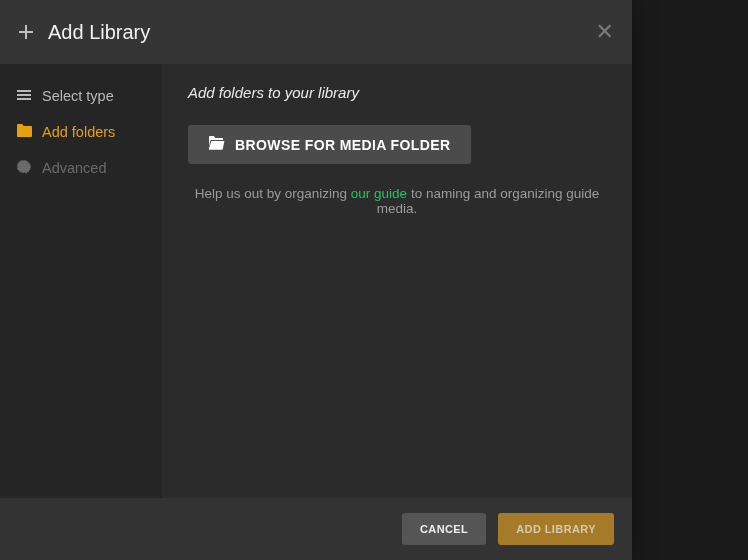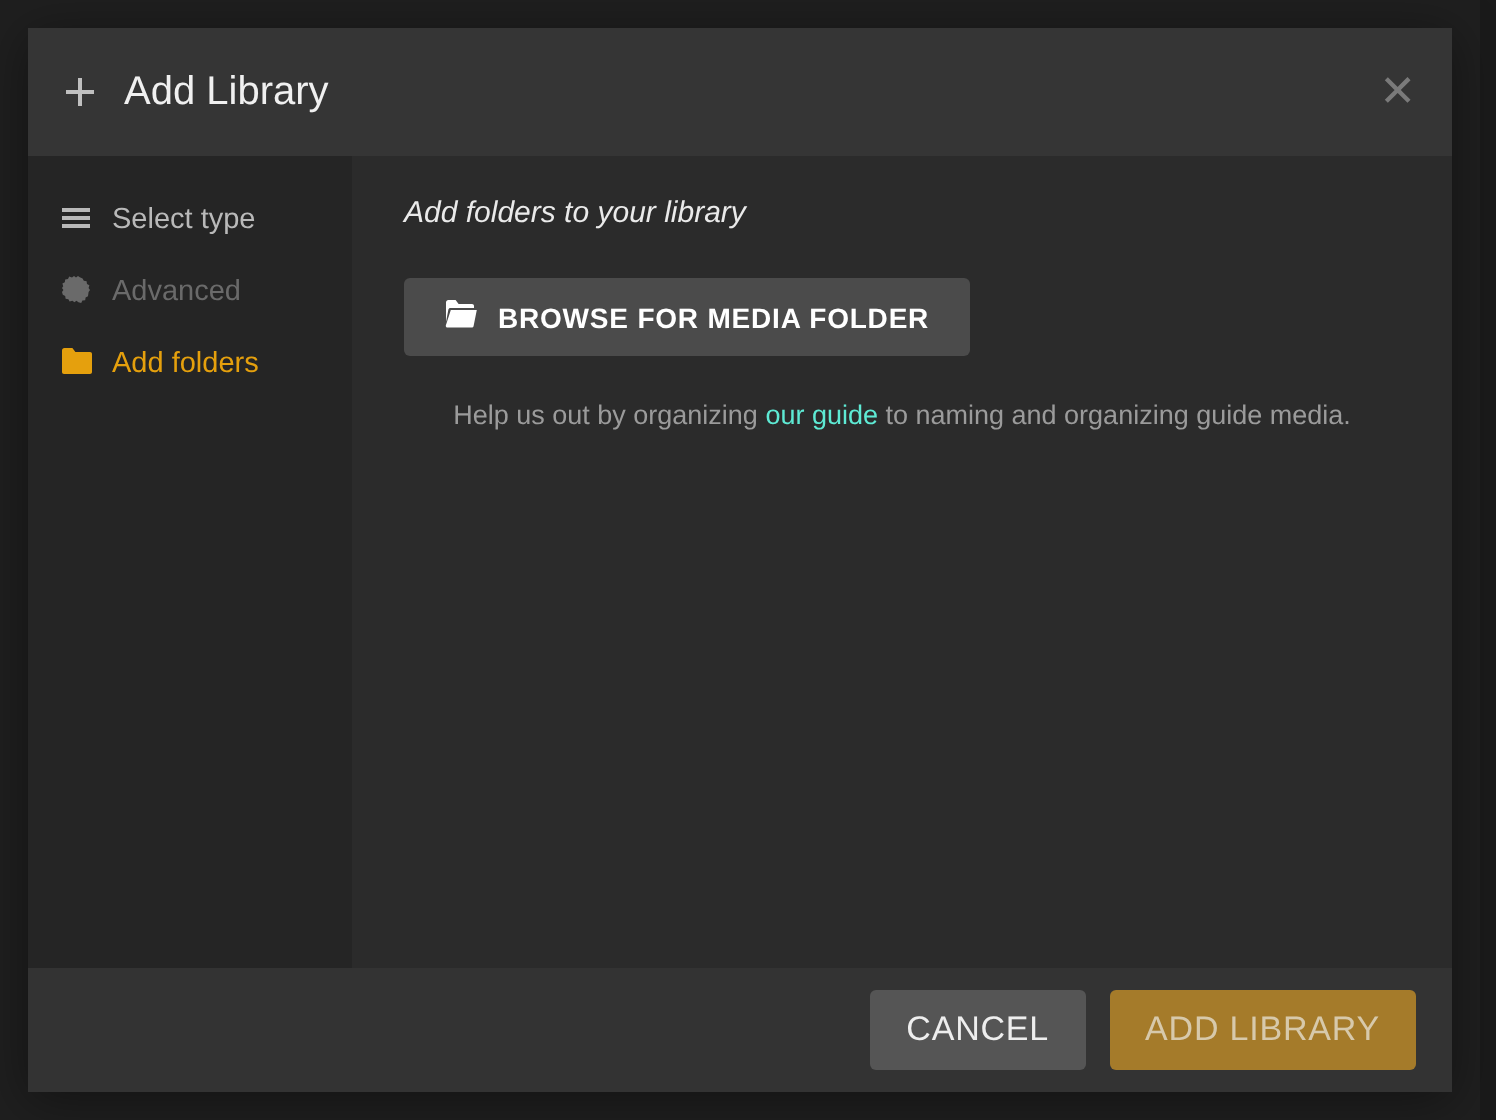--- a/index.html
+++ b/index.html
@@ -5,24 +5,23 @@
   * { box-sizing: border-box; margin: 0; padding: 0; }
   html, body {
     width: 748px;
     height: 560px;
     background: #1a1a1a;
     font-family: "Helvetica Neue", Helvetica, Arial, sans-serif;
     color: #eee;
     overflow: hidden;
   }
   .backdrop {
-    width: 740px;
+    width: 632px;
     height: 560px;
     background: #1f1f1f;
-    padding: 14px;
   }
   .modal {
     width: 100%;
     height: 100%;
     background: #2b2b2b;
     display: flex;
     flex-direction: column;
     box-shadow: 0 4px 24px rgba(0,0,0,.4);
   }
   .modal-header {
@@ -103,36 +102,36 @@
     align-items: center;
     gap: 10px;
     border-radius: 3px;
     cursor: pointer;
   }
   .help-line {
     text-align: center;
     font-size: 13.5px;
     color: #9b9b9b;
   }
-  .help-line a { color: #5eead4; text-decoration: none; }
+  .help-line a { color: #22c55e; text-decoration: none; }
   .modal-footer {
     height: 62px;
     background: #333333;
     display: flex;
     align-items: center;
     justify-content: flex-end;
     gap: 12px;
     padding: 0 18px;
   }
   .btn {
     border: none;
     border-radius: 3px;
     padding: 10px 18px;
-    font-size: 17px;
-    font-weight: 400;
+    font-size: 11px;
+    font-weight: 700;
     letter-spacing: .4px;
     cursor: pointer;
     text-align: center;
   }
   .btn-cancel { background: #555; color: #eee; }
   .btn-primary { background: #a57b2a; color: #d7c9ab; cursor: default; }
 </style>
 </head>
 <body>
 
@@ -153,35 +152,35 @@
 
       <div class="sidebar">
         <div class="sidebar-item">
           <span class="icon">
             <svg width="14" height="14" viewBox="0 0 14 14">
                 <path d="M0 2h14v2H0V2zm0 4h14v2H0V6zm0 4h14v2H0v-2z" fill="#b9b9b9"></path>
               </svg>
           </span>
           <span>Select type</span>
         </div>
+        <div class="sidebar-item active">
+          <span class="icon">
+            <svg width="15" height="13" viewBox="0 0 15 13">
+                <path d="M0 1.2C0 .5.5 0 1.2 0h4l1.5 2H14c.6 0 1 .4 1 1v9c0 .6-.4 1-1 1H1c-.6 0-1-.4-1-1V1.2z" fill="#e5a00d"></path>
+              </svg>
+          </span>
+          <span>Add folders</span>
+        </div>
         <div class="sidebar-item disabled">
           <span class="icon">
             <svg width="14" height="14" viewBox="0 0 14 14">
                 <path d="M7 4.2A2.8 2.8 0 1 0 7 9.8 2.8 2.8 0 0 0 7 4.2zM13.3 8l.7-1-.7-1 .4-1.4-1.2-.6-.2-1.4-1.4-.2-.6-1.2L8.9.6 8 .0 7 .7 6 .0l-1 .7-1.4-.4-.6 1.2-1.4.2-.2 1.4-1.2.6L.6 5.1.0 6l.7 1-.7 1 .4 1.4 1.2.6.2 1.4 1.4.2.6 1.2 1.4-.4 1 .7 1-.7 1 .7 1.4.4.6-1.2 1.4-.2.2-1.4 1.2-.6L13.3 8z" fill="#6a6a6a"></path>
               </svg>
           </span>
           <span>Advanced</span>
-        </div>
-        <div class="sidebar-item active">
-          <span class="icon">
-            <svg width="15" height="13" viewBox="0 0 15 13">
-                <path d="M0 1.2C0 .5.5 0 1.2 0h4l1.5 2H14c.6 0 1 .4 1 1v9c0 .6-.4 1-1 1H1c-.6 0-1-.4-1-1V1.2z" fill="#e5a00d"></path>
-              </svg>
-          </span>
-          <span>Add folders</span>
         </div>
       </div>
 
       <div class="content">
         <div class="content-heading">Add folders to your library</div>
 
         <div class="browse-row">
           <button class="browse-btn">
             <span>
               <svg width="17" height="14" viewBox="0 0 17 14">

